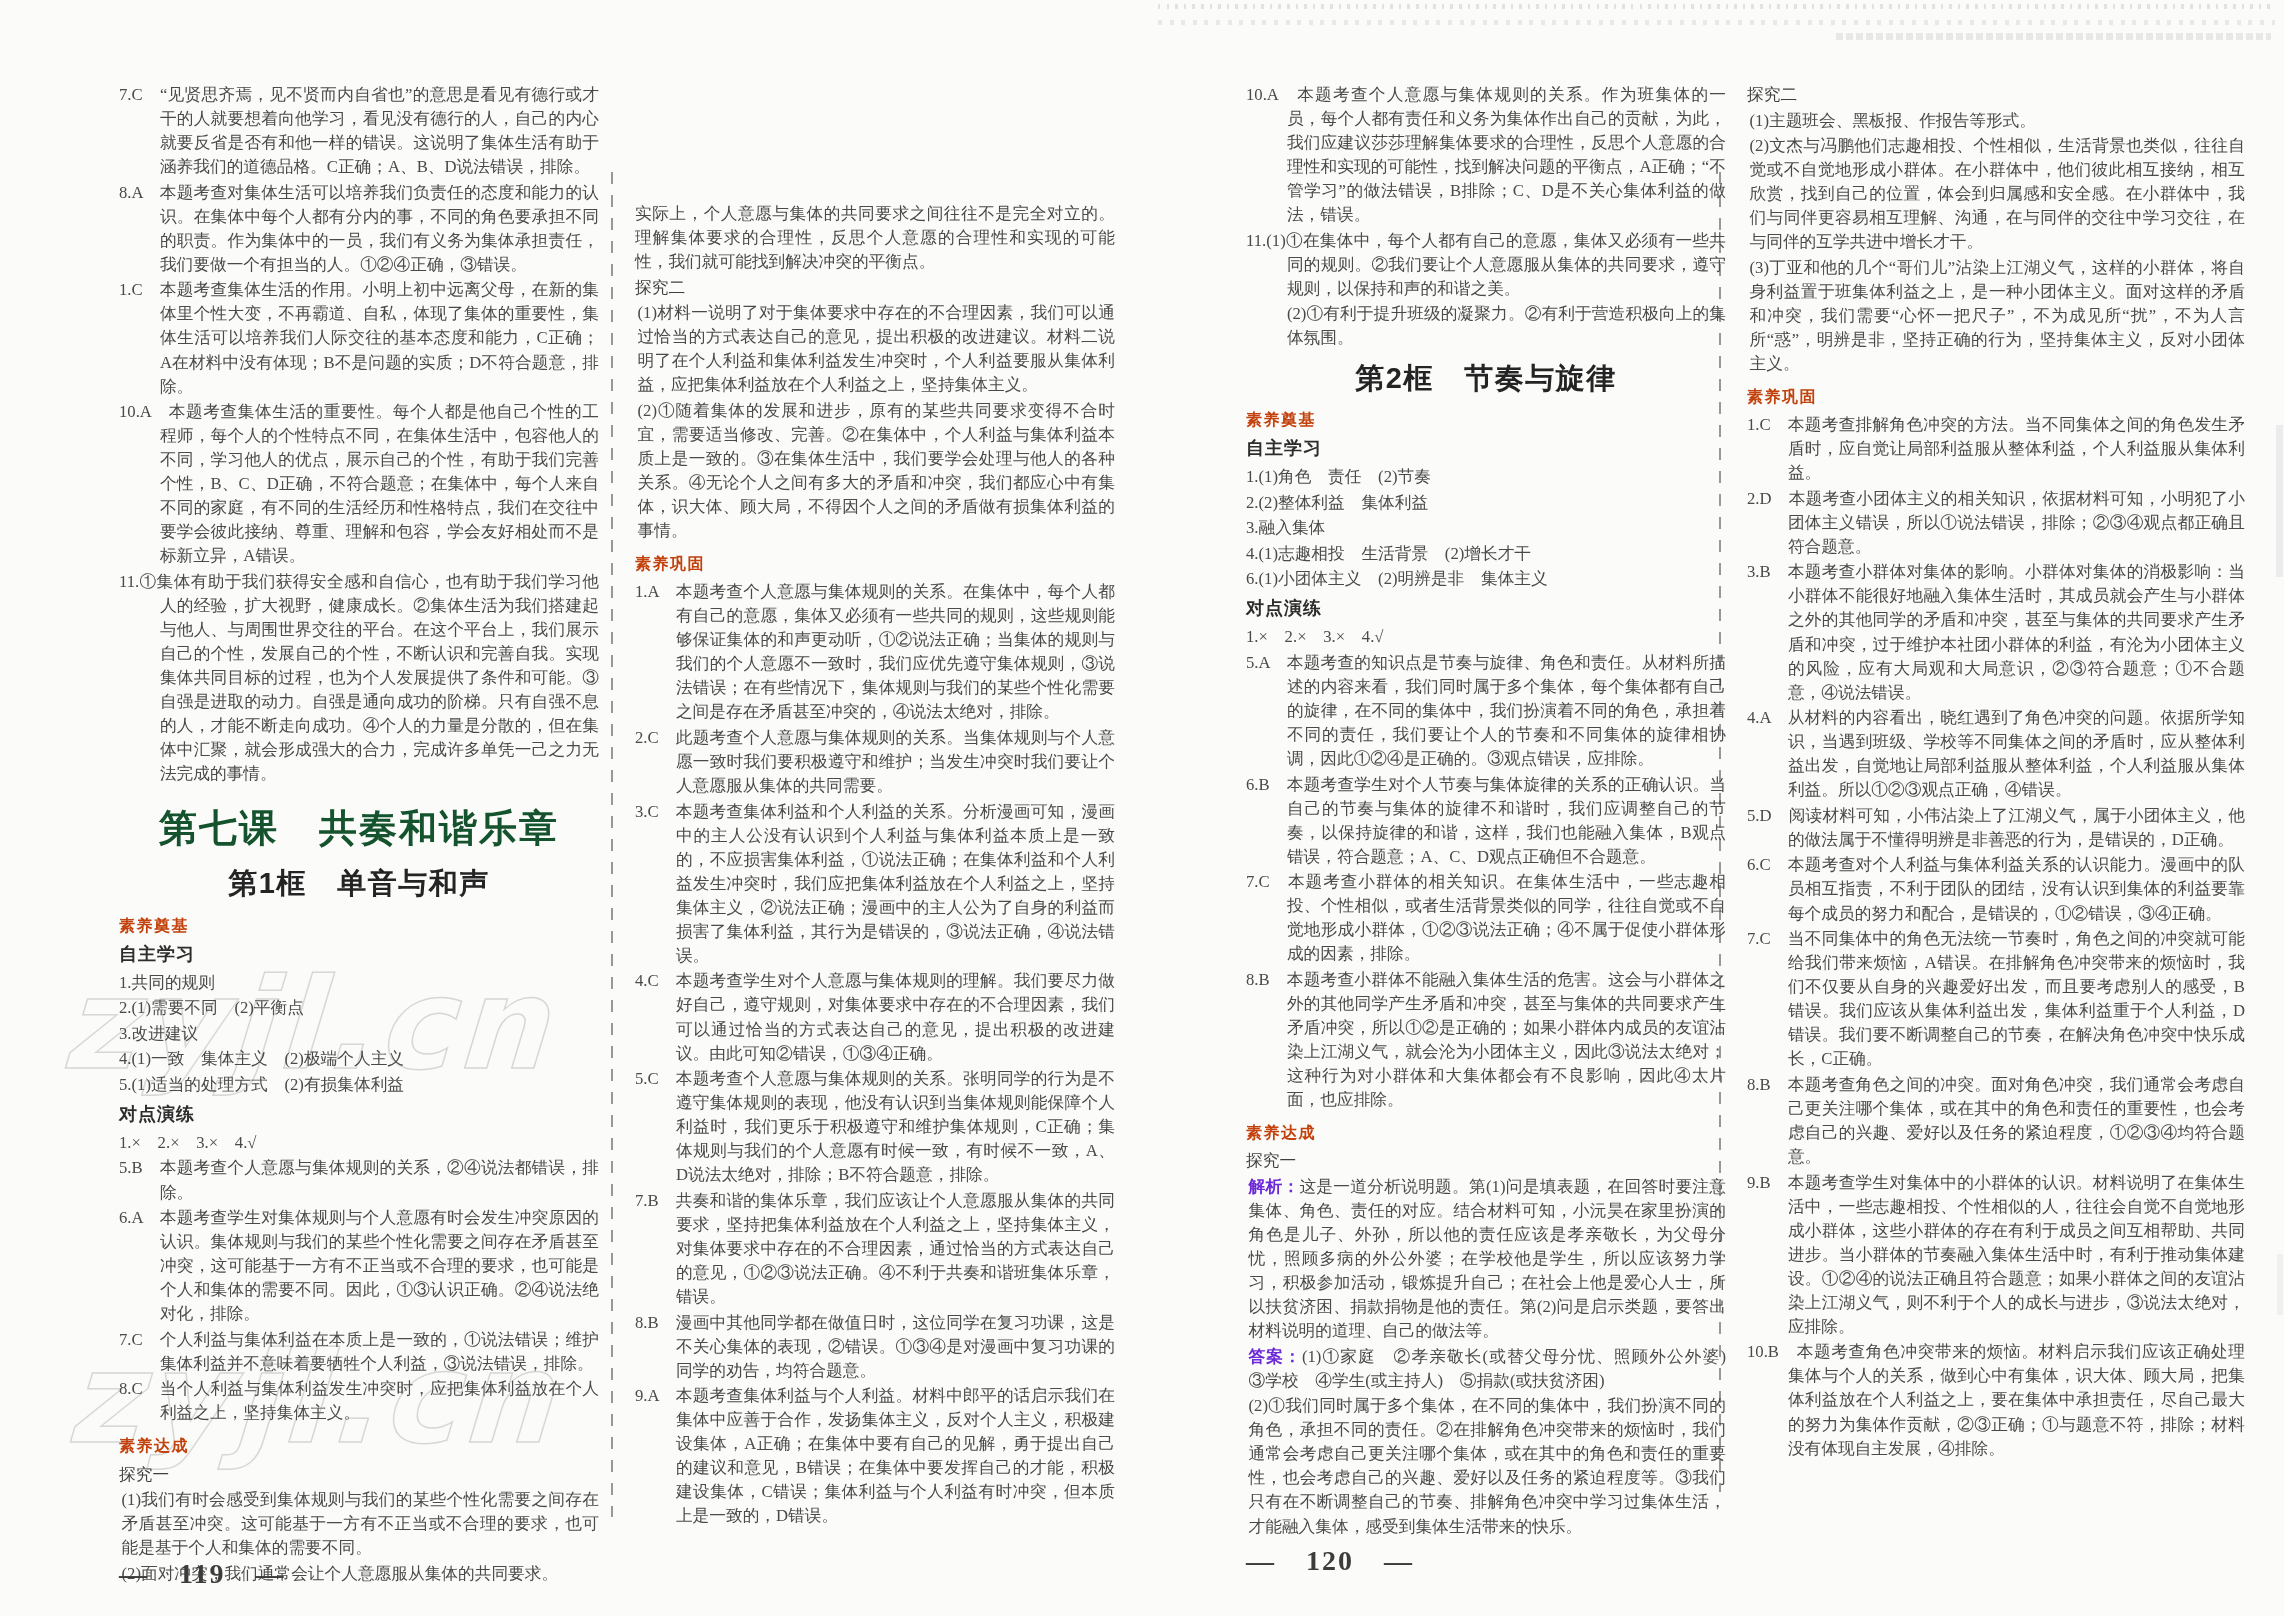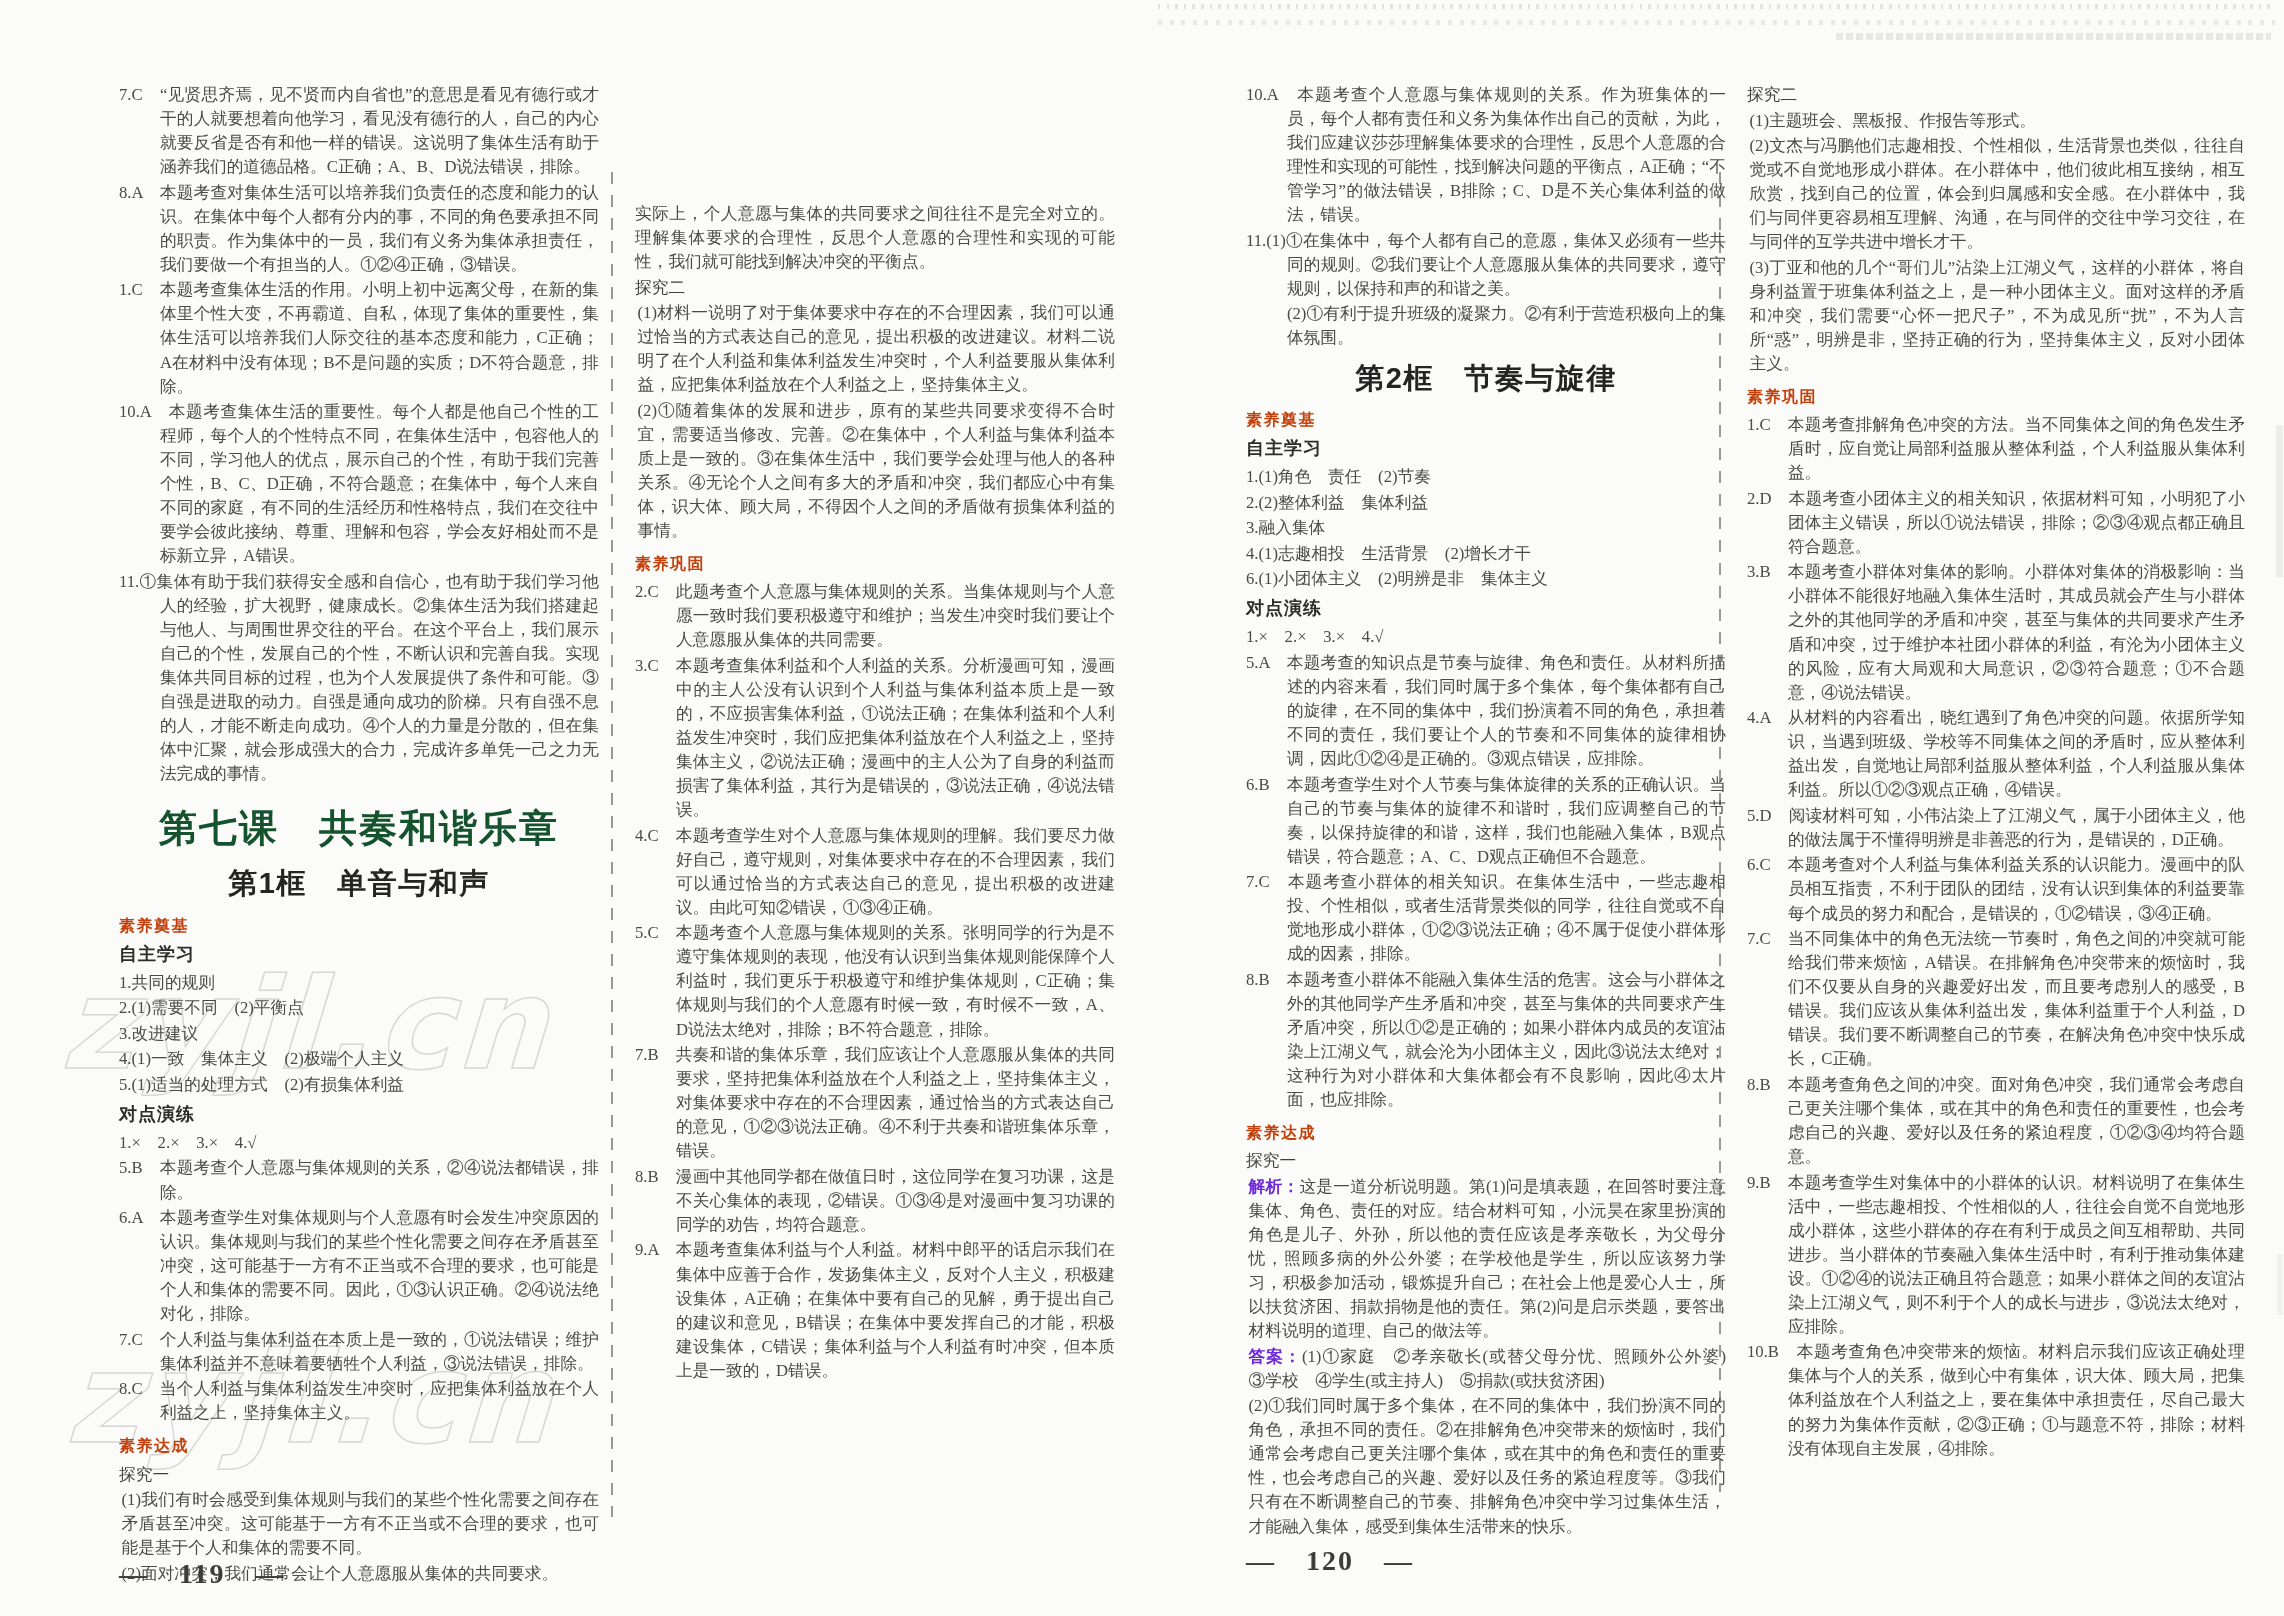--- a/index.html
+++ b/index.html
@@ -106,20 +106,21 @@
     <p class="b b-sub">(1)我们有时会感受到集体规则与我们的某些个性化需要之间存在矛盾甚至冲突。这可能基于一方有不正当或不合理的要求，也可能是基于个人和集体的需要不同。</p>
     <p class="b b-sub">(2)面对冲突，我们通常会让个人意愿服从集体的共同要求。</p>
   </div>
 <div class="divider" style="left:611px;top:172px;height:1345px;"></div>
 <div class="page-col" style="left:635px;top:202px;width:480px;">
     <p class="b b-cont">实际上，个人意愿与集体的共同要求之间往往不是完全对立的。理解集体要求的合理性，反思个人意愿的合理性和实现的可能性，我们就可能找到解决冲突的平衡点。</p>
     <p class="b b-label">探究二</p>
     <p class="b b-sub">(1)材料一说明了对于集体要求中存在的不合理因素，我们可以通过恰当的方式表达自己的意见，提出积极的改进建议。材料二说明了在个人利益和集体利益发生冲突时，个人利益要服从集体利益，应把集体利益放在个人利益之上，坚持集体主义。</p>
     <p class="b b-sub">(2)①随着集体的发展和进步，原有的某些共同要求变得不合时宜，需要适当修改、完善。②在集体中，个人利益与集体利益本质上是一致的。③在集体生活中，我们要学会处理与他人的各种关系。④无论个人之间有多大的矛盾和冲突，我们都应心中有集体，识大体、顾大局，不得因个人之间的矛盾做有损集体利益的事情。</p>
     <p class="b b-sec">素养巩固</p>
+    <p class="b b-item">1.A　本题考查个人意愿与集体规则的关系。在集体中，每个人都有自己的意愿，集体又必须有一些共同的规则，这些规则能够保证集体的和声更动听，①②说法正确；当集体的规则与我们的个人意愿不一致时，我们应优先遵守集体规则，③说法错误；在有些情况下，集体规则与我们的某些个性化需要之间是存在矛盾甚至冲突的，④说法太绝对，排除。</p>
     <p class="b b-item">2.C　此题考查个人意愿与集体规则的关系。当集体规则与个人意愿一致时我们要积极遵守和维护；当发生冲突时我们要让个人意愿服从集体的共同需要。</p>
     <p class="b b-item">3.C　本题考查集体利益和个人利益的关系。分析漫画可知，漫画中的主人公没有认识到个人利益与集体利益本质上是一致的，不应损害集体利益，①说法正确；在集体利益和个人利益发生冲突时，我们应把集体利益放在个人利益之上，坚持集体主义，②说法正确；漫画中的主人公为了自身的利益而损害了集体利益，其行为是错误的，③说法正确，④说法错误。</p>
     <p class="b b-item">4.C　本题考查学生对个人意愿与集体规则的理解。我们要尽力做好自己，遵守规则，对集体要求中存在的不合理因素，我们可以通过恰当的方式表达自己的意见，提出积极的改进建议。由此可知②错误，①③④正确。</p>
     <p class="b b-item">5.C　本题考查个人意愿与集体规则的关系。张明同学的行为是不遵守集体规则的表现，他没有认识到当集体规则能保障个人利益时，我们更乐于积极遵守和维护集体规则，C正确；集体规则与我们的个人意愿有时候一致，有时候不一致，A、D说法太绝对，排除；B不符合题意，排除。</p>
     <p class="b b-item">7.B　共奏和谐的集体乐章，我们应该让个人意愿服从集体的共同要求，坚持把集体利益放在个人利益之上，坚持集体主义，对集体要求中存在的不合理因素，通过恰当的方式表达自己的意见，①②③说法正确。④不利于共奏和谐班集体乐章，错误。</p>
     <p class="b b-item">8.B　漫画中其他同学都在做值日时，这位同学在复习功课，这是不关心集体的表现，②错误。①③④是对漫画中复习功课的同学的劝告，均符合题意。</p>
     <p class="b b-item">9.A　本题考查集体利益与个人利益。材料中郎平的话启示我们在集体中应善于合作，发扬集体主义，反对个人主义，积极建设集体，A正确；在集体中要有自己的见解，勇于提出自己的建议和意见，B错误；在集体中要发挥自己的才能，积极建设集体，C错误；集体利益与个人利益有时冲突，但本质上是一致的，D错误。</p>
   </div>
 <div class="footer" style="left:119px;top:1555px;width:996px;">—　119　—</div>
 

